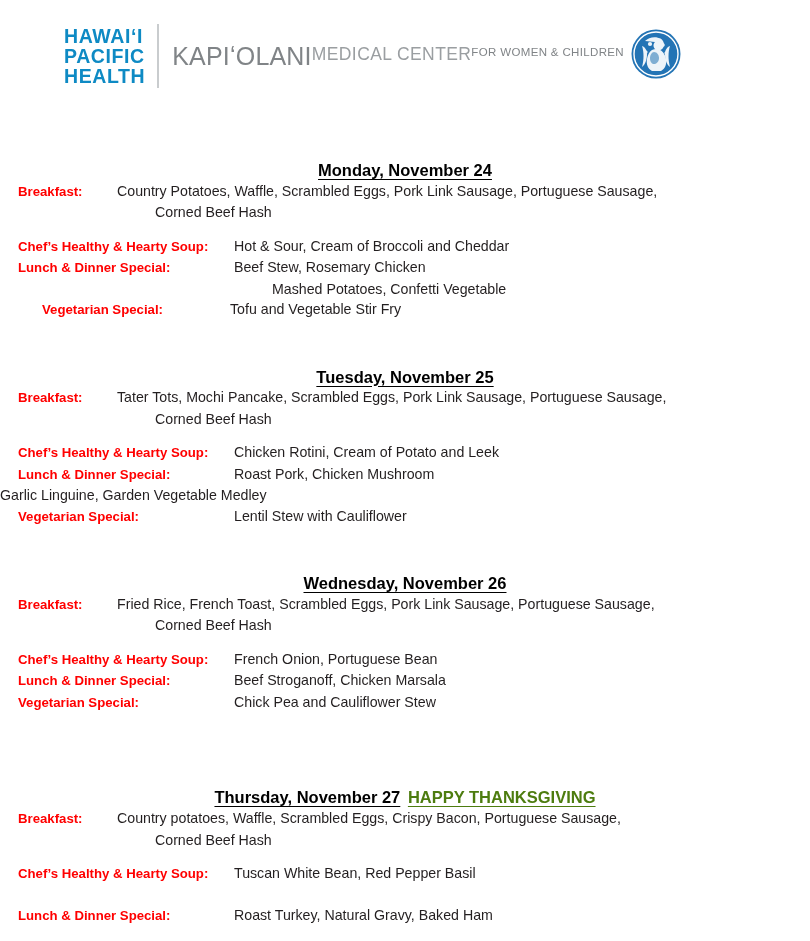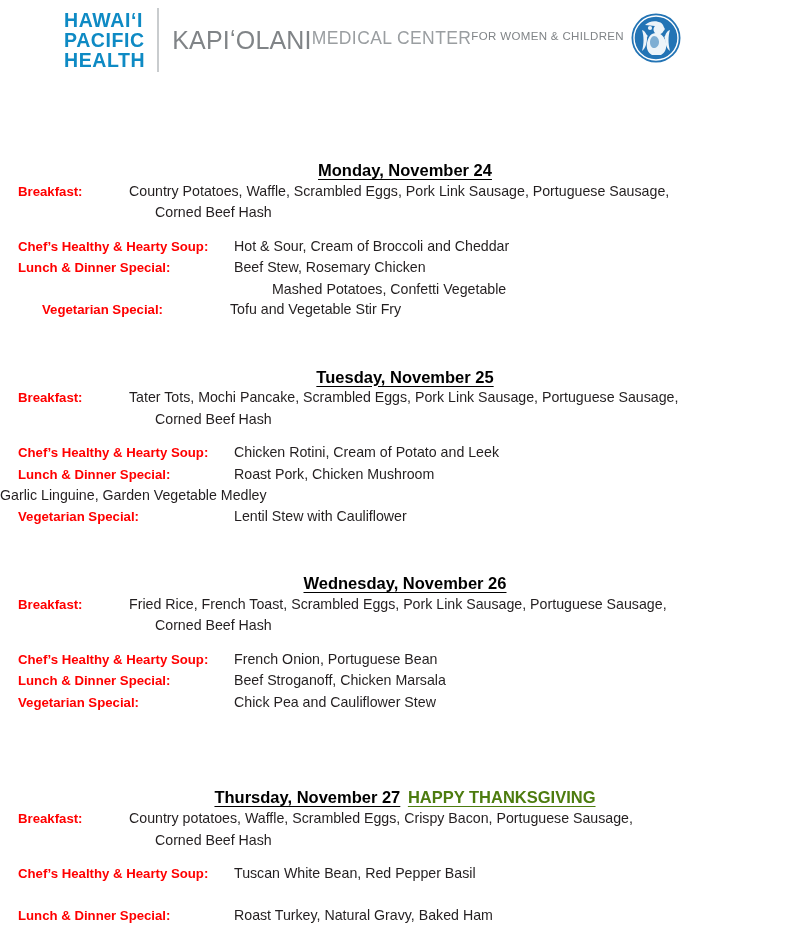--- a/index.html
+++ b/index.html
@@ -14,21 +14,21 @@
     position: relative;
     font-family: "Liberation Sans", sans-serif;
     color: #231f20;
     overflow: hidden;
   }
 
   
   .logo-header {
     position: absolute;
     left: 0;
-    top: 6px;
+    top: 22px;
     width: 746px;
     display: flex;
     justify-content: center;
     align-items: flex-start;
   }
   .logo-wrap {
     display: flex;
     align-items: stretch;
     height: 68px;
   }
@@ -143,21 +143,21 @@
   .row .value {
     font-family: "Liberation Sans", sans-serif;
     font-weight: normal;
     font-size: 14.2px;
     color: #231f20;
     white-space: nowrap;
     flex: 0 0 auto;
   }
 
   
-  .col-a .value { margin-left: 12px; }
+  .col-a .value { margin-left: 0; }
 
   .cont-line {
     font-family: Liberation Sans, sans-serif;
     font-size: 14.2px;
     color: #231f20;
     line-height: 20.5px;
     white-space: nowrap;
   }
 
   .spacer-sm { height: 13px; }

